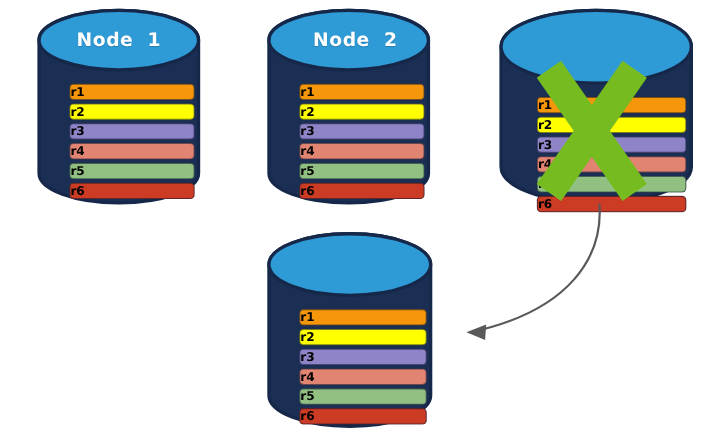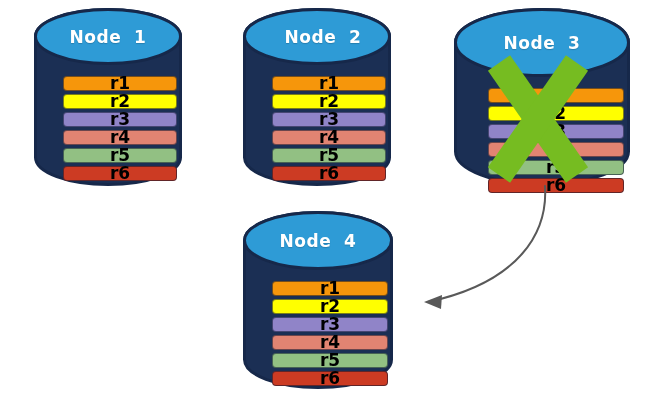--- a/index.html
+++ b/index.html
@@ -47,23 +47,22 @@
     flex-direction: column;
     justify-content: flex-start;
   }
   .row-bar {
     position: relative;
     border-radius: 4px;
     border: 1px solid rgba(10,20,45,0.55);
     box-sizing: border-box;
     display: flex;
     align-items: center;
-    justify-content: center;
     font-weight: bold;
-    font-size: 17px;
+    font-size: 11px;
     color: #000000;
     line-height: 1;
   }
   .row-label {
     position: relative;
     top: -0.5px;
   }
   #xmark {
     position: absolute;
     pointer-events: none;
@@ -134,21 +133,20 @@
           <div class="row-bar" style="background: rgb(204, 59, 35); height: 15px; margin-bottom: 0px;">
             <span class="row-label" style="color: rgb(0, 0, 0);">r6</span>
           </div>
         </div>
       </div>
       <div class="node" style="left: 454px; top: 8px; width: 176px; height: 178px;">
         <svg class="cyl-svg" width="176" height="178" viewBox="0 0 176 178">
           <path d="M 1.5 34.5 L 1.5 143.5 A 86.5 33 0 0 0 174.5 143.5 L 174.5 34.5 A 86.5 33 0 0 0 1.5 34.5 Z" fill="#1B2F54" stroke="#16284A" stroke-width="3"></path>
           <ellipse cx="88" cy="34.5" rx="86.5" ry="33" fill="#2E9BD6" stroke="#16284A" stroke-width="3"></ellipse>
         </svg>
-        <div class="node-title" style="top: 24.5px; color: rgb(255, 255, 255);">Node  3</div>
         <div class="rows" style="left: 34px; right: 6px; width: 136px; top: 80px;">
           <div class="row-bar" style="background: rgb(246, 150, 11); height: 15px; margin-bottom: 3px;">
             <span class="row-label" style="color: rgb(0, 0, 0);">r1</span>
           </div>
           <div class="row-bar" style="background: rgb(255, 255, 0); height: 15px; margin-bottom: 3px;">
             <span class="row-label" style="color: rgb(0, 0, 0);">r2</span>
           </div>
           <div class="row-bar" style="background: rgb(144, 132, 200); height: 15px; margin-bottom: 3px;">
             <span class="row-label" style="color: rgb(0, 0, 0);">r3</span>
           </div>
@@ -161,21 +159,20 @@
           <div class="row-bar" style="background: rgb(204, 59, 35); height: 15px; margin-bottom: 0px;">
             <span class="row-label" style="color: rgb(0, 0, 0);">r6</span>
           </div>
         </div>
       </div>
       <div class="node" style="left: 243px; top: 211px; width: 150px; height: 178px;">
         <svg class="cyl-svg" width="150" height="178" viewBox="0 0 150 178">
           <path d="M 1.5 29.5 L 1.5 148.5 A 73.5 28 0 0 0 148.5 148.5 L 148.5 29.5 A 73.5 28 0 0 0 1.5 29.5 Z" fill="#1B2F54" stroke="#16284A" stroke-width="3"></path>
           <ellipse cx="75" cy="29.5" rx="73.5" ry="28" fill="#2E9BD6" stroke="#16284A" stroke-width="3"></ellipse>
         </svg>
-        <div class="node-title" style="top: 19.5px; color: rgb(255, 255, 255);">Node  4</div>
         <div class="rows" style="left: 29px; right: 5px; width: 116px; top: 70px;">
           <div class="row-bar" style="background: rgb(246, 150, 11); height: 15px; margin-bottom: 3px;">
             <span class="row-label" style="color: rgb(0, 0, 0);">r1</span>
           </div>
           <div class="row-bar" style="background: rgb(255, 255, 0); height: 15px; margin-bottom: 3px;">
             <span class="row-label" style="color: rgb(0, 0, 0);">r2</span>
           </div>
           <div class="row-bar" style="background: rgb(144, 132, 200); height: 15px; margin-bottom: 3px;">
             <span class="row-label" style="color: rgb(0, 0, 0);">r3</span>
           </div>

